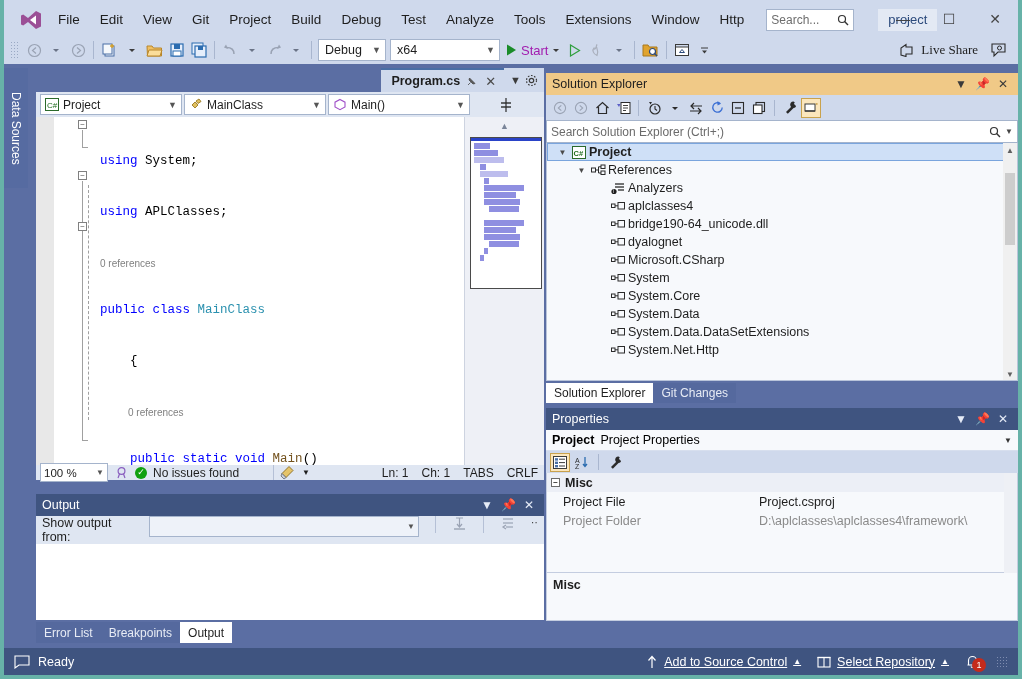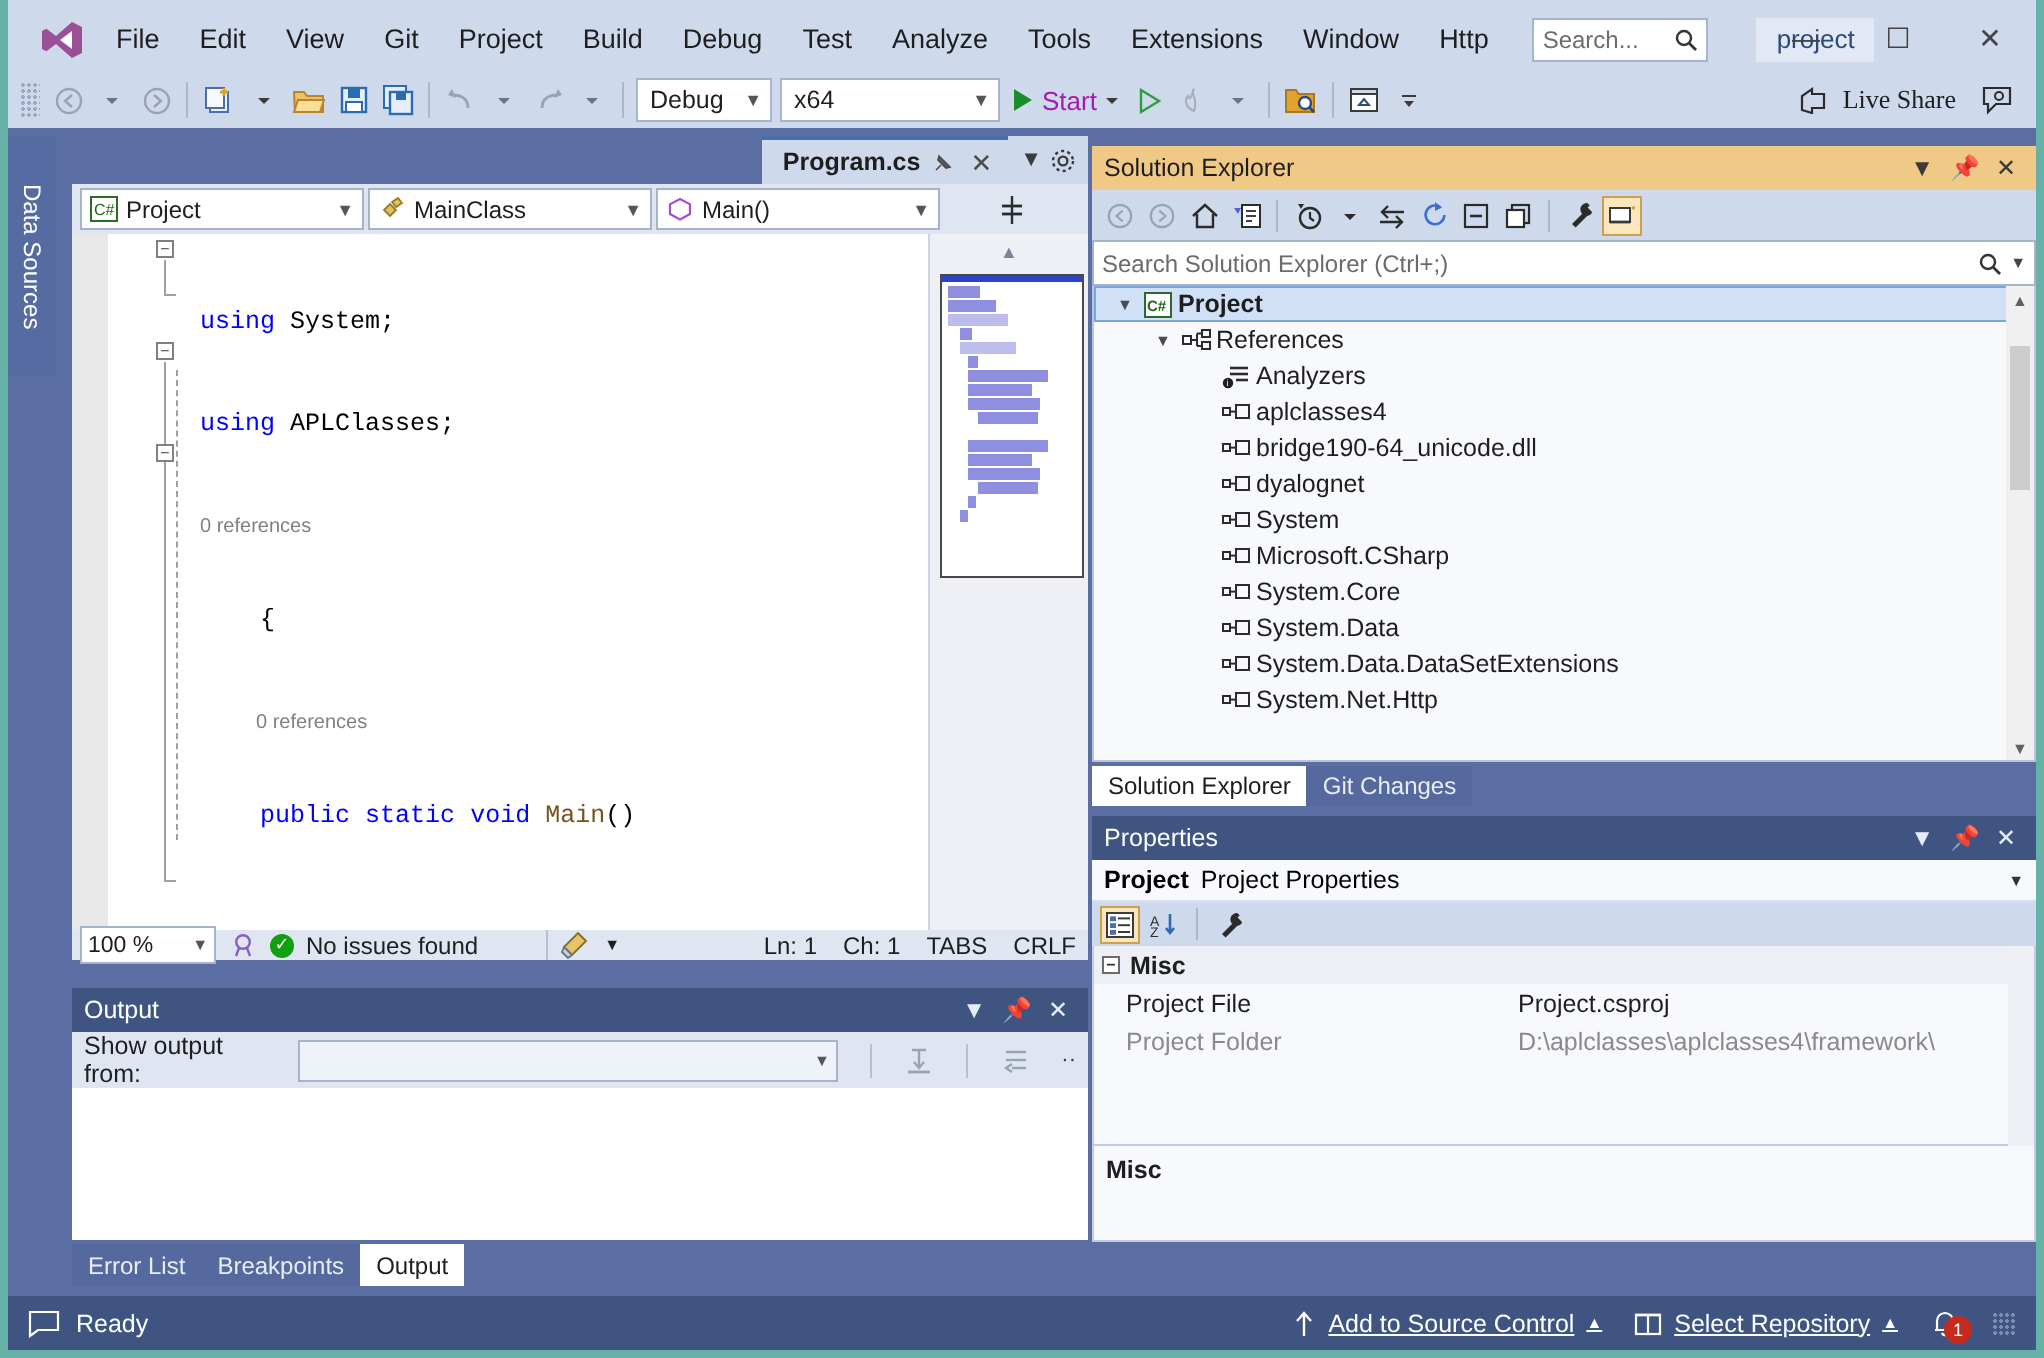--- a/index.html
+++ b/index.html
@@ -188,21 +188,21 @@
 
   
   .output-win { position:absolute; left:36px; top:494px; width:508px; height:126px; }
   .panel-head {
     height:22px; background:#3f5480; color:#fff;
     display:flex; align-items:center; padding:0 6px; font-size:12.5px;
   }
   .panel-head .ttl { flex:1; }
   .panel-head .hb { padding:0 4px; font-size:12px; color:#e6ecf7; }
   .output-toolbar {
-    height:28px; background:#dfe6f2; display:flex; align-items:center; padding:0 6px; gap:16px;
+    height:28px; background:#dfe6f2; display:flex; align-items:flex-start; padding:0 6px; gap:16px;
   }
   .out-lbl { font-size:12.5px; color:#1e1e1e; }
   .out-combo {
     width:300px; height:21px; background:#eef2f9; border:1px solid #a5b4cc;
     display:flex; align-items:center; padding:0 3px; font-size:12px;
   }
   .out-combo .cv{flex:1;}
   .out-combo .car{font-size:8px;color:#555;}
   .out-sep { width:1px; height:17px; background:#b5c0d6; }
   .out-body { height:76px; background:#fff; }
@@ -600,20 +600,21 @@
         <div class="fold-line" style="left:28px; top:323px; width:6px; height:1px;"></div>
 
         <div class="fold-box" style="left:24px; top:105px;">−</div>
         <div class="fold-dash" style="left:34px; top:68px; height:235px;"></div>
       </div>
 
       <div class="code">
         <div class="ln"><span class="kw">using</span> System;</div>
         <div class="ln"><span class="kw">using</span> APLClasses;</div>
         <div class="ln ref" style="height:13px;">0 references</div>
+        <div class="ln"><span class="kw">public</span> <span class="kw">class</span> <span class="cls">MainClass</span></div>
         <div class="ln">    {</div>
         <div class="ln ref" style="height:13px; padding-left:28px;">0 references</div>
         <div class="ln">    <span class="kw">public</span> <span class="kw">static</span> <span class="kw">void</span> <span class="mth">Main</span>()</div>
         
         
         
         
         
         
         
@@ -895,31 +896,31 @@
         <span>dyalognet</span>
       </div>
       <div class="tree-row" style="padding-left:61px;">
         <span class="tree-ico">
           <svg width="15" height="10" viewBox="0 0 15 10">
             <rect x="0.5" y="3" width="3.5" height="3.5" fill="none" stroke="#2b2b2b" stroke-width="1"></rect>
             <line x1="4" y1="4.8" x2="7" y2="4.8" stroke="#2b2b2b" stroke-width="1"></line>
             <rect x="7" y="1.5" width="6.5" height="6.5" fill="none" stroke="#2b2b2b" stroke-width="1"></rect>
           </svg>
         </span>
-        <span>System</span>
+        <span>Microsoft.CSharp</span>
       </div>
       <div class="tree-row" style="padding-left:61px;">
         <span class="tree-ico">
           <svg width="15" height="10" viewBox="0 0 15 10">
             <rect x="0.5" y="3" width="3.5" height="3.5" fill="none" stroke="#2b2b2b" stroke-width="1"></rect>
             <line x1="4" y1="4.8" x2="7" y2="4.8" stroke="#2b2b2b" stroke-width="1"></line>
             <rect x="7" y="1.5" width="6.5" height="6.5" fill="none" stroke="#2b2b2b" stroke-width="1"></rect>
           </svg>
         </span>
-        <span>Microsoft.CSharp</span>
+        <span>System</span>
       </div>
       <div class="tree-row" style="padding-left:61px;">
         <span class="tree-ico">
           <svg width="15" height="10" viewBox="0 0 15 10">
             <rect x="0.5" y="3" width="3.5" height="3.5" fill="none" stroke="#2b2b2b" stroke-width="1"></rect>
             <line x1="4" y1="4.8" x2="7" y2="4.8" stroke="#2b2b2b" stroke-width="1"></line>
             <rect x="7" y="1.5" width="6.5" height="6.5" fill="none" stroke="#2b2b2b" stroke-width="1"></rect>
           </svg>
         </span>
         <span>System.Core</span>

